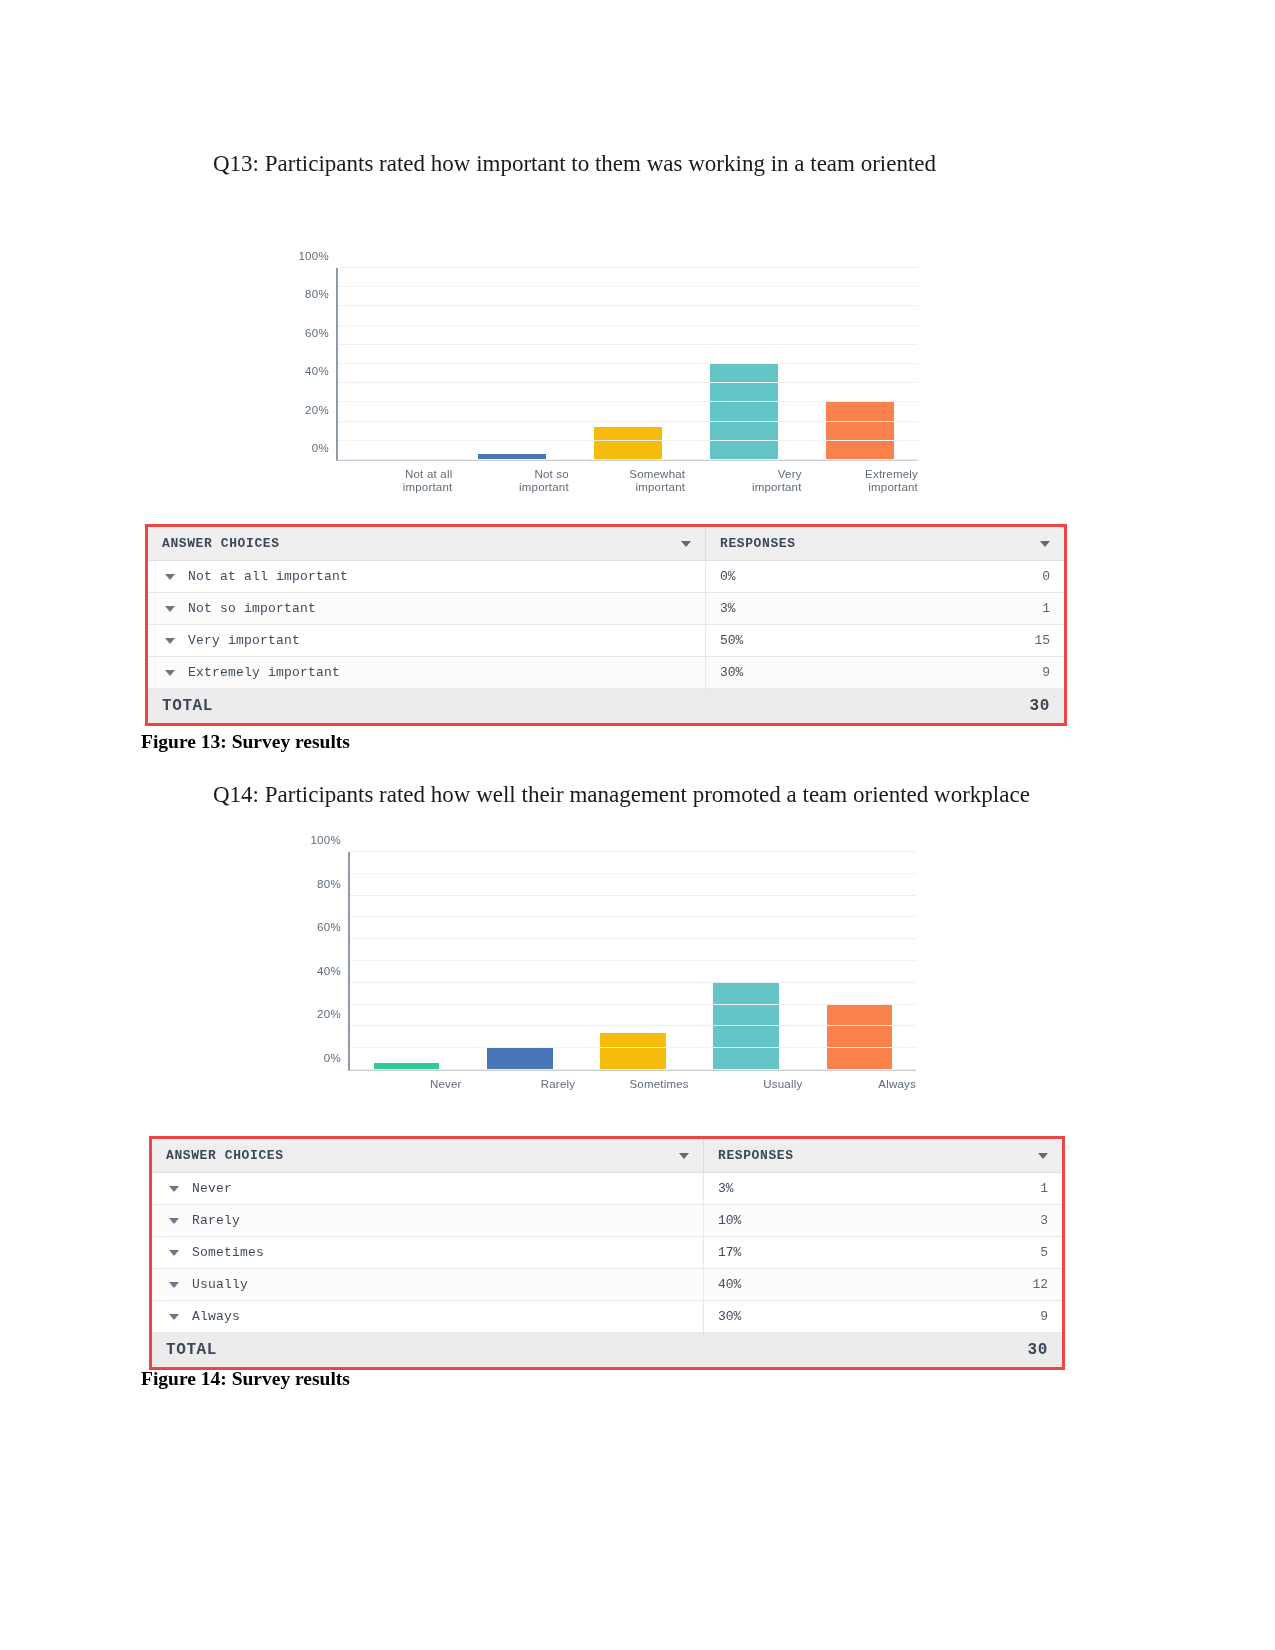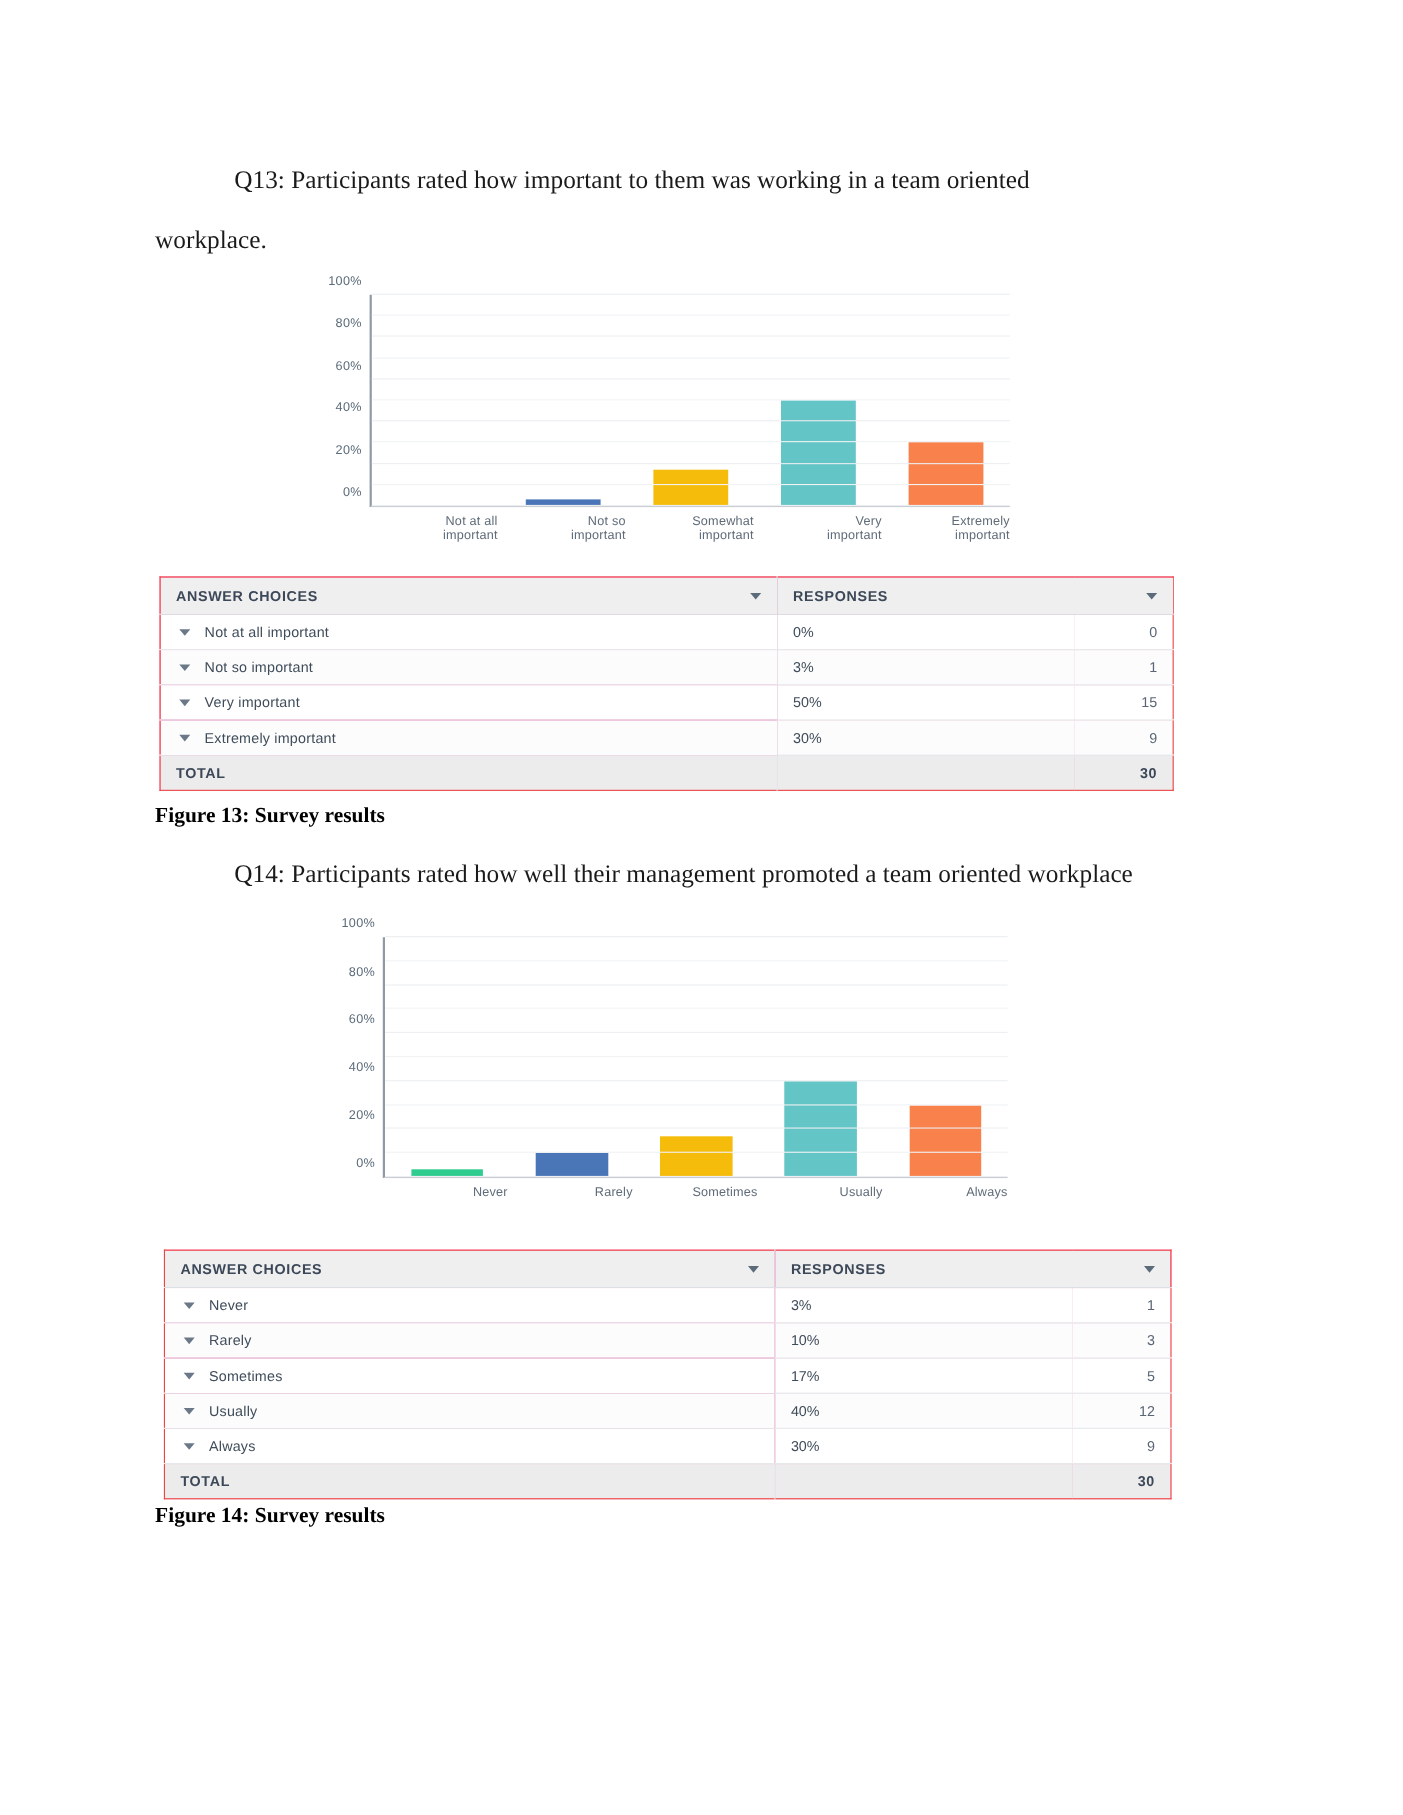--- a/index.html
+++ b/index.html
@@ -88,23 +88,23 @@
     color: #5f6b78;
     font-family: "Liberation Sans", sans-serif;
     letter-spacing: .2px;
   }
   .xcell .l2 { display:block; }
 
   
   .rtable {
     width: 100%;
     border-collapse: collapse;
-    font-family: Liberation Sans, sans-serif;
-    border: 1px solid #ef4444;
-    background:#f9a8d4;
+    font-family: Liberation Mono, monospace;
+    border: 3px solid #ef4444;
+    background:#0369a1;
   }
   .rtable th {
     background: #efefef;
     text-align: left;
     font-size: 13px;
     letter-spacing: .6px;
     color: #3c4858;
     font-weight: bold;
     padding: 9px 14px;
     border-bottom: 1px solid #dcdfe3;
@@ -141,32 +141,31 @@
     border-top: 6px solid #6a7887;
   }
   .rtable td.pct { border-left: 1px solid #e6e8ea; width: 270px; }
   .rtable td.cnt { text-align: right; width: 90px; color:#5a6675;}
   .rtable tr.total td {
     background: #ececec;
     font-weight: bold;
     color:#3c4858;
     letter-spacing:.6px;
     border-bottom: none;
-    font-size: 13px;
+    font-size: 16px;
   }
   .rtable tr.total td.cnt { font-weight: bold; }
 </style>
 </head>
 <body>
 
 <div class="page">
 
   <div style="position:absolute; left:141px; top:137px; width:930px;">
     <p class="para"><span class="indent"></span><span>Q13: Participants rated how important to them was working in a team oriented</span></p>
-    <p class="para"><span>workplace.</span></p>
   </div>
 
   <div class="chart-wrap" style="position:absolute; left:286px; top:268px; width:632px;">
     <div class="chart">
       <div class="plot" id="plot13" style="height:193px; margin-left:50px;">
         <div class="bars" id="bars13">
             <div class="barcell">
               <div class="bar" title="Not at all important: 0%" style="height: 0%; min-height: 0px; background: rgb(46, 204, 143);"></div>
             </div>
             <div class="barcell">

